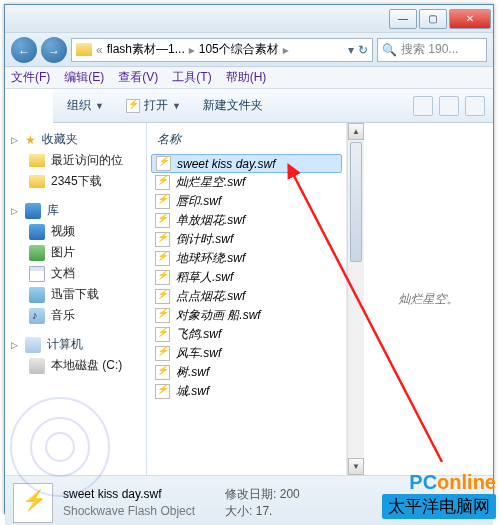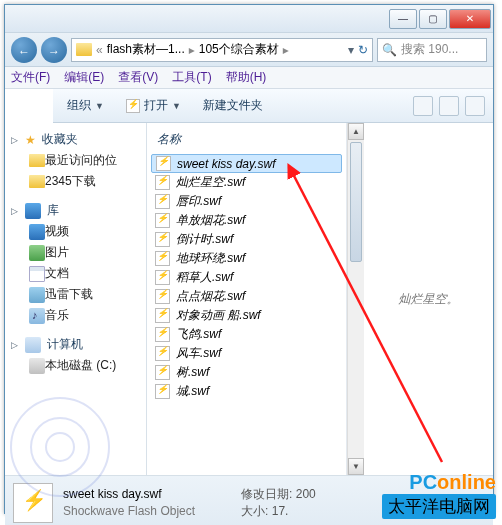--- a/index.html
+++ b/index.html
@@ -20,21 +20,21 @@
   .toolbar { height: 34px; background: linear-gradient(#f7fbff,#e3edf6); display: flex; align-items: center; padding: 0 8px; gap: 10px; border-bottom: 1px solid #c3d2df; margin-left: 48px; }
   .tbtn { display: flex; align-items: center; gap: 4px; padding: 3px 6px; color: #1a3a5a; }
   .tbtn .arrow { font-size: 9px; color: #456; }
   .tools-right { margin-left: auto; display: flex; gap: 6px; }
   .ticon { width: 20px; height: 20px; border: 1px solid #b5c6d4; background: #f2f6fa; border-radius: 2px; }
   .body { display: flex; height: 352px; }
   .sidebar { width: 142px; border-right: 1px solid #d8e1e9; padding: 6px 4px; overflow: hidden; }
   .side-group { margin-bottom: 8px; }
   .side-head { display: flex; align-items: center; gap: 6px; padding: 2px 2px; color: #1a3a5a; }
   .side-head .exp { font-size: 9px; color: #567; width: 8px; }
-  .side-item { display: flex; align-items: center; gap: 0; padding: 2px 2px 2px 20px; color: #222; }
+  .side-item { display: flex; align-items: center; gap: 6px; padding: 2px 2px 2px 20px; color: #222; }
   .fldicon { width: 16px; height: 13px; background: linear-gradient(#fce79a,#f0c23a); border-radius: 1px; }
   .libicon { width: 16px; height: 16px; }
   .lib-video { background: linear-gradient(#5aa8e8,#2a6fb8); border-radius: 2px; }
   .lib-pic { background: linear-gradient(#8fd08a,#4aa04a); border-radius: 2px; }
   .lib-doc { background: #fff; border: 1px solid #aac; border-radius: 1px; box-shadow: inset 0 4px 0 #dce6f0; }
   .lib-dl { background: linear-gradient(#9dd0ee,#6aa8d0); border-radius: 2px; }
   .lib-music { background: linear-gradient(#b8d8f0,#88b8e0); border-radius: 2px; }
   .lib-music::before { content:"♪"; color:#336; font-size:11px; padding-left:3px; }
   .lib-comp { background: linear-gradient(#d8e8f8,#a8c8e8); border-radius: 2px; }
   .lib-drive { background: linear-gradient(#e8e8e8,#c0c0c0); border-radius: 2px; }
@@ -250,21 +250,21 @@
       </div>
     </div>
   </div>
 
   <div class="statusbar">
     <div class="bigicon"></div>
     <div class="meta">
       <div class="title">sweet kiss day.swf</div>
       <div class="sub">Shockwave Flash Object</div>
     </div>
-    <div class="meta" style="margin-left:36px">
+    <div class="meta" style="margin-left:20px">
       <div class="kv"><span>修改日期:</span> <span>200</span></div>
       <div class="kv"><span>大小:</span> <span>17.</span></div>
     </div>
   </div>
 </div>
 
 <svg class="arrow-overlay" width="300" height="320">
   <defs>
       <marker id="ah" markerWidth="10" markerHeight="10" refX="2" refY="3" orient="auto">
         <path d="M0,0 L6,3 L0,6 Z" fill="#ff1a1a"></path>

